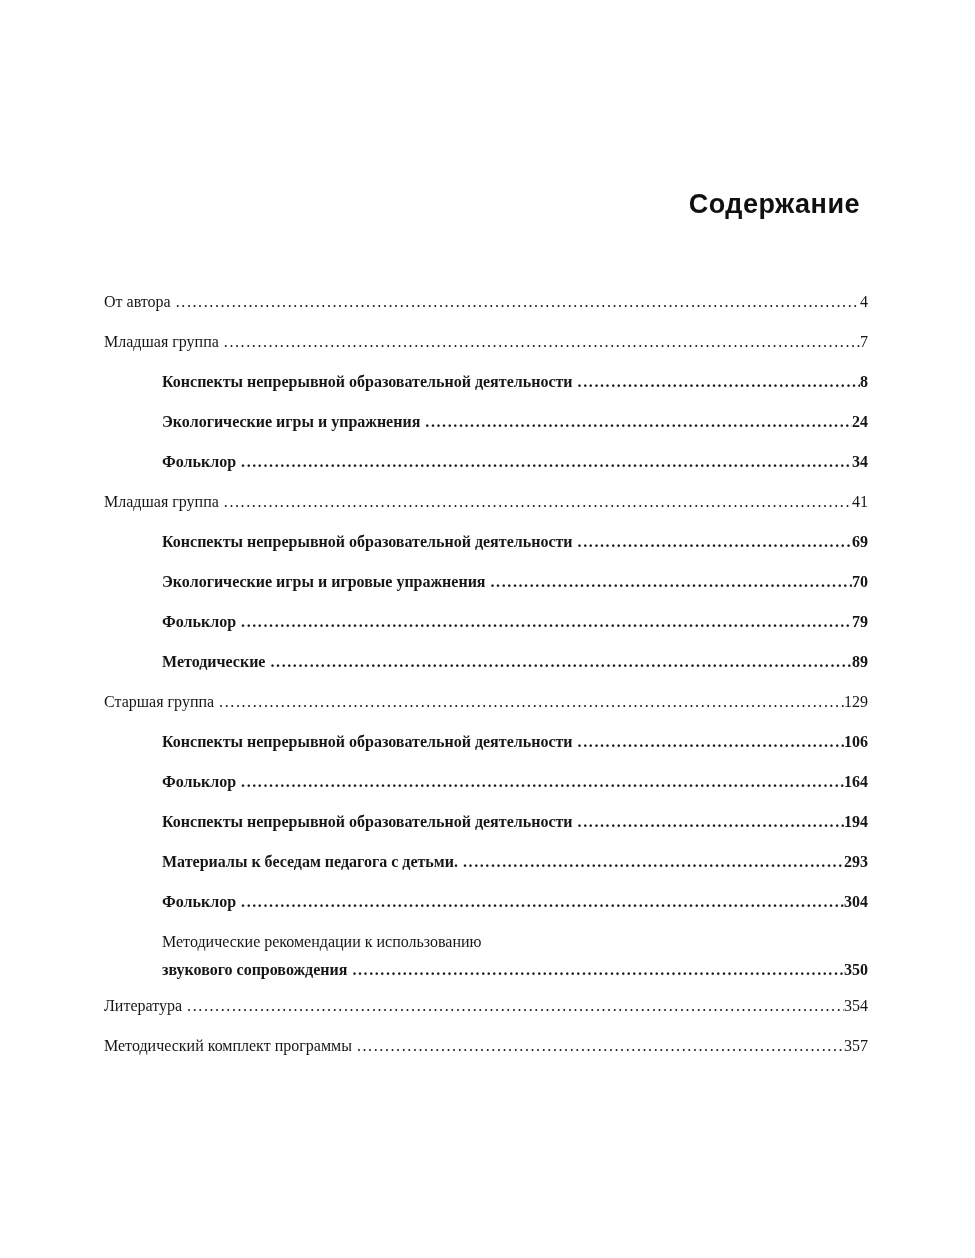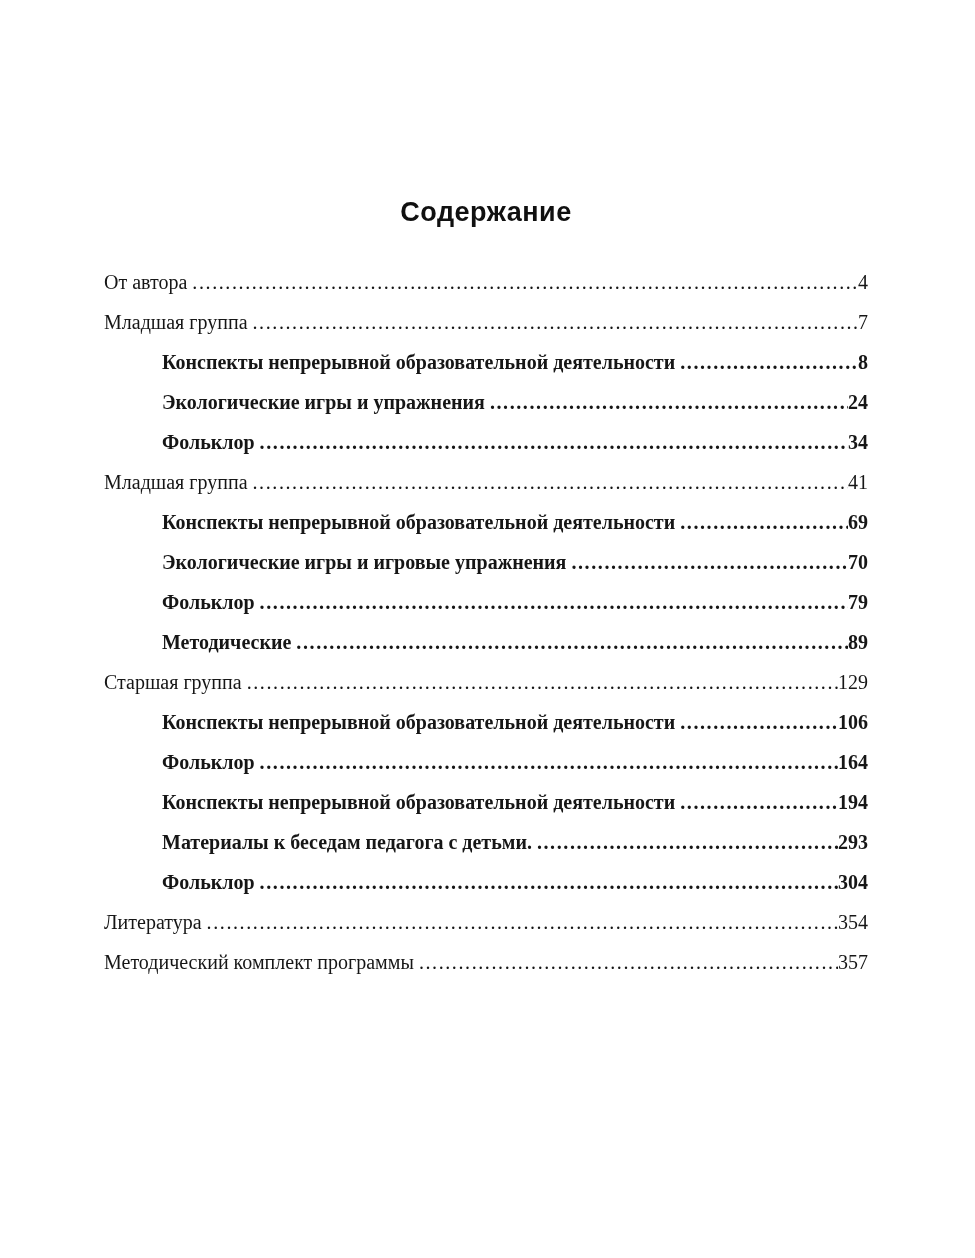--- a/index.html
+++ b/index.html
@@ -12,32 +12,32 @@
     width: 975px;
     height: 1258px;
     background: #ffffff;
     color: #161616;
     box-sizing: border-box;
     padding: 183px 107px 0 104px;
     font-family: "Liberation Serif", serif;
     overflow: hidden;
   }
   .title {
-    margin: 16px;
-    text-align: center;
+    margin: 8px;
+    text-align: right;
     font-family: "Liberation Sans", sans-serif;
     font-weight: 700;
     font-size: 27px;
     line-height: 27px;
     letter-spacing: 0.5px;
     color: #101010;
   }
   .toc {
-    margin-top: 45px;
-    font-size: 20px;
+    margin-top: 72px;
+    font-size: 16px;
   }
   .row {
     display: flex;
     align-items: baseline;
     line-height: 23px;
     margin-bottom: 17px;
     white-space: nowrap;
   }
   .row.lvl1 { padding-left: 58px; font-weight: bold; }
   .lbl { flex: 0 0 auto; }
@@ -140,20 +140,28 @@
       <div class="row lvl1">
         <span class="lbl">Материалы к беседам педагога с детьми.</span>
         <span class="leader"></span>
         <span class="pg">293</span>
       </div>
       <div class="row lvl1">
         <span class="lbl">Фольклор</span>
         <span class="leader"></span>
         <span class="pg">304</span>
       </div>
+      <div class="multiline">
+        <div class="line1">Методические рекомендации к использованию</div>
+        <div class="row lvl1">
+          <span class="lbl">звукового сопровождения</span>
+          <span class="leader"></span>
+          <span class="pg">350</span>
+        </div>
+      </div>
       <div class="row lvl0">
         <span class="lbl">Литература</span>
         <span class="leader"></span>
         <span class="pg">354</span>
       </div>
       <div class="row lvl0">
         <span class="lbl">Методический комплект программы</span>
         <span class="leader"></span>
         <span class="pg">357</span>
       </div>

